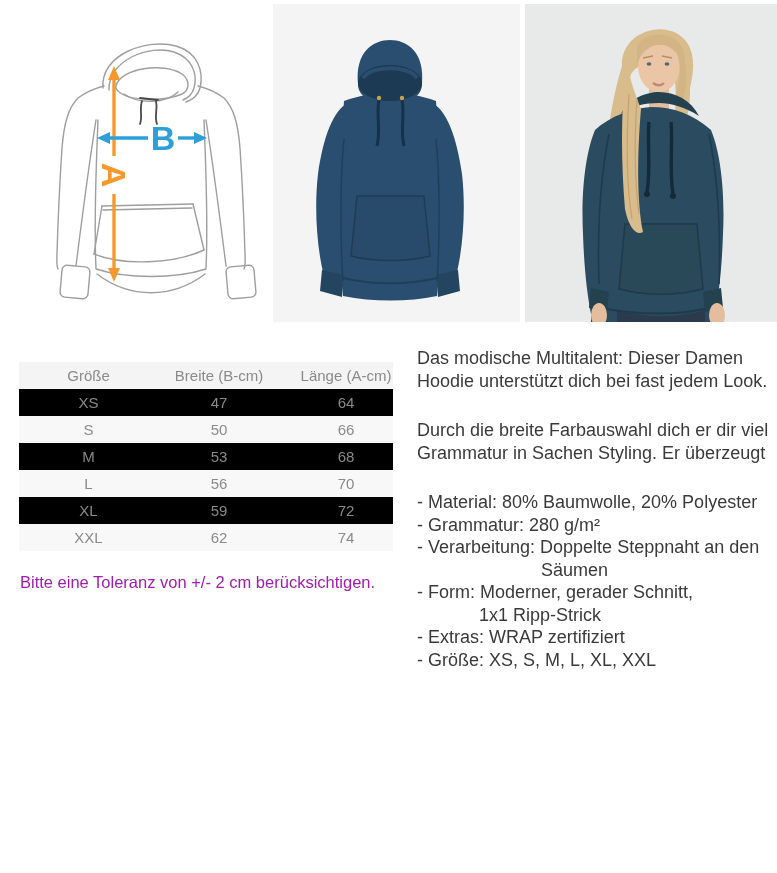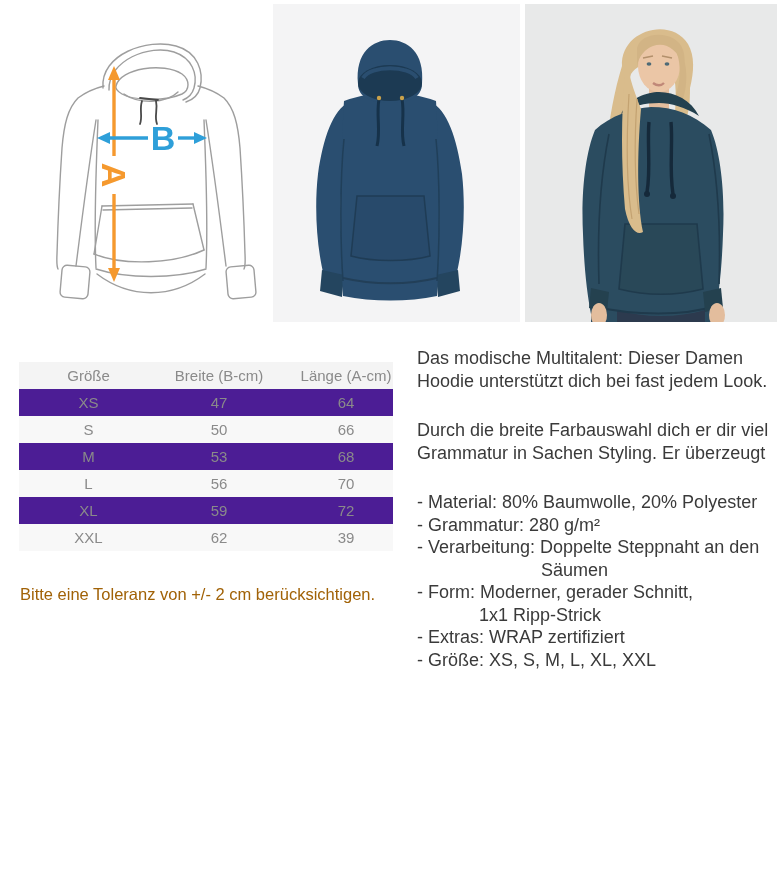--- a/index.html
+++ b/index.html
@@ -10,24 +10,24 @@
   #flat-photo{left:273px;top:4px;width:247px;height:318px;background:#F4F4F5;}
   #model-photo{left:525px;top:4px;width:252px;height:318px;background:#E8E9E9;}
   svg{display:block;}
 
   table.size-table{position:absolute;left:19px;top:362px;width:374px;
        border-collapse:collapse;font-size:15px;color:#8A8A8A;table-layout:fixed;}
   .size-table th,.size-table td{height:27px;padding:0 0 0 19px;text-align:center;
        font-weight:normal;vertical-align:middle;overflow:hidden;}
   .size-table col.c1{width:120px}.size-table col.c2{width:141px}.size-table col.c3{width:113px}
   .size-table thead tr{background:#F4F4F4;}
-  .size-table tbody tr.row-dark{background:#4c1d95;}
+  .size-table tbody tr.row-dark{background:#000000;}
   .size-table tbody tr.row-light{background:#F8F8F8;}
 
-  .tolerance{position:absolute;left:20px;top:573px;font-size:16.5px;color:#a16207;margin-top:12px;}
+  .tolerance{position:absolute;left:20px;top:573px;font-size:16.5px;color:#a21caf;}
 
   .description{position:absolute;left:417px;top:347px;width:345px;
        font-size:18px;line-height:22.5px;color:#3A3A3A;}
   .para{margin:0 0 27px 0;}
   .line{white-space:nowrap;}
   .line-center{text-align:center;padding-right:30px;}
   .line-indent{padding-left:62px;}
 </style>
 </head>
 <body>
@@ -189,21 +189,21 @@
         <td>70</td>
       </tr>
       <tr class="row-dark">
         <td>XL</td>
         <td>59</td>
         <td>72</td>
       </tr>
       <tr class="row-light">
         <td>XXL</td>
         <td>62</td>
-        <td>39</td>
+        <td>74</td>
       </tr>
     </tbody>
 </table>
 
 <div class="tolerance">Bitte eine Toleranz von +/- 2 cm berücksichtigen.</div>
 
 <div class="description">
     <div class="para">
       <div class="line">Das modische Multitalent: Dieser Damen</div>
       <div class="line">Hoodie unterstützt dich bei fast jedem Look.</div>

